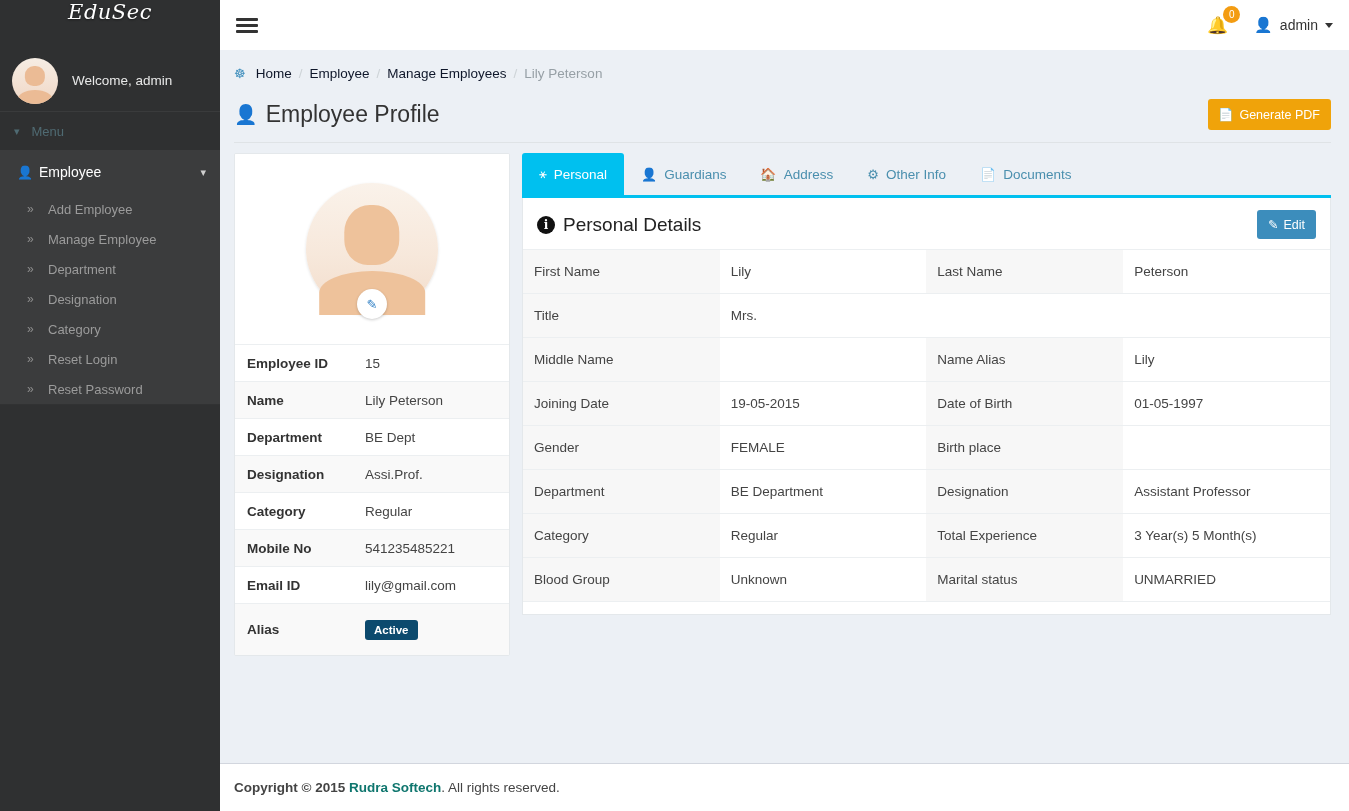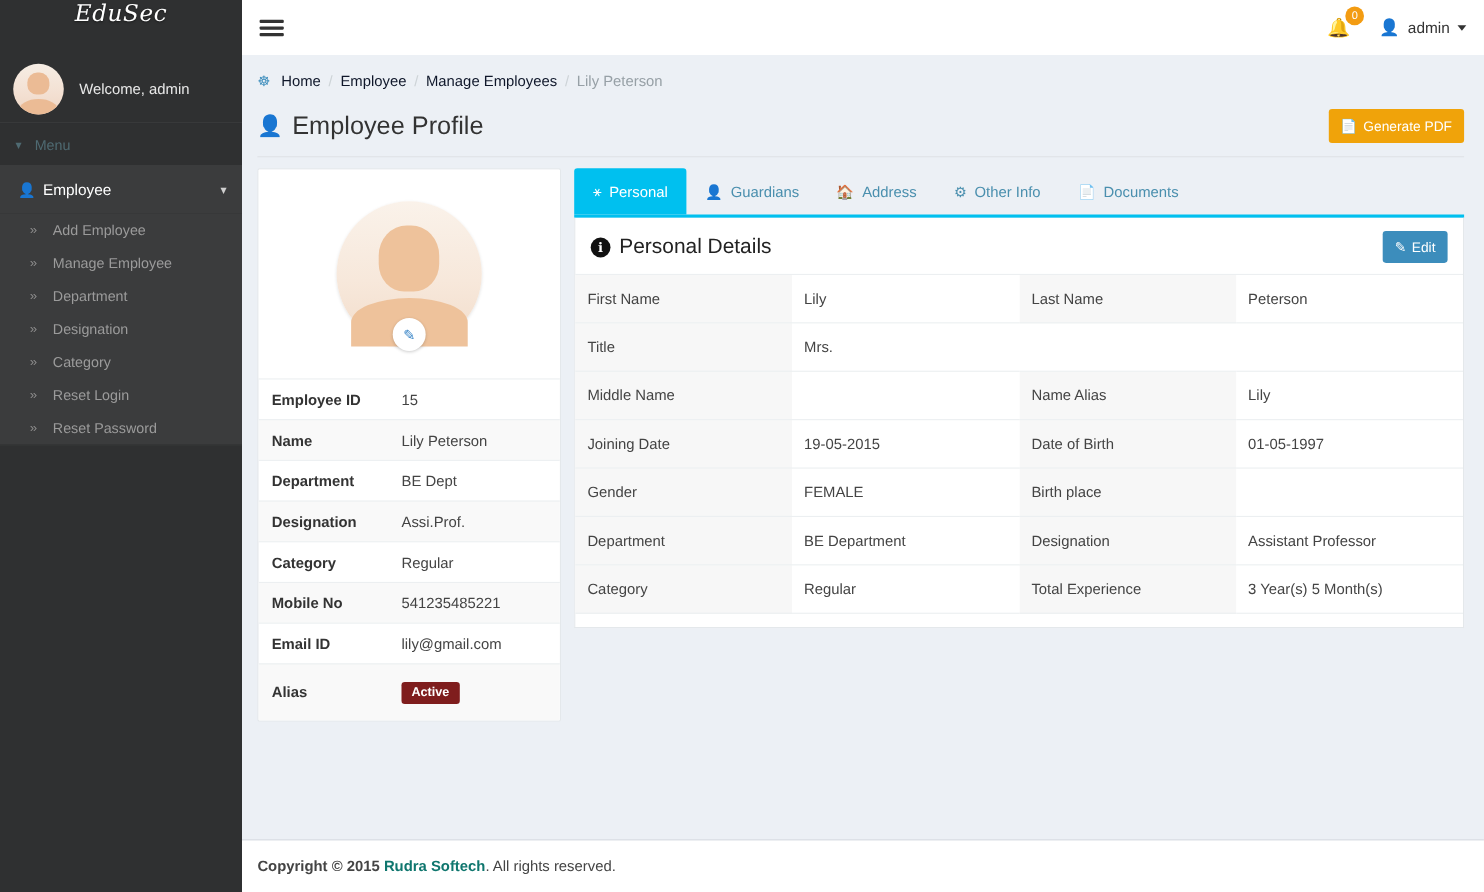--- a/index.html
+++ b/index.html
@@ -152,21 +152,21 @@
   }
   .prow {
     display: flex; align-items: center; height: 37px; padding: 0 12px;
     border-top: 1px solid #eceff1; font-size: 13.5px;
   }
   .prow:nth-child(odd) { background: #f9f9f9; }
   .prow .pk { width: 118px; flex: 0 0 118px; font-weight: bold; color: #333; }
   .prow .pv { color: #444; }
   .prow.tall { height: 52px; }
   .badge-active {
-    background: #7f1d1d; color: #fff; font-size: 11.5px; font-weight: bold;
+    background: #0c4a6e; color: #fff; font-size: 11.5px; font-weight: bold;
     padding: 4px 9px; border-radius: 3px; display: inline-block;
   }
 
   
   .tab-panel { flex: 1; min-width: 0; }
   .tab-bar { display: flex; align-items: flex-end; border-bottom: 3px solid #00c0ef; }
   .tab {
     display: flex; align-items: center; gap: 7px; font-size: 13.5px;
     padding: 13px 17px; color: #4a8fae; cursor: pointer; background: transparent;
     border-radius: 3px 3px 0 0;
@@ -428,20 +428,26 @@
                 <td class="v">BE Department</td>
                 <td class="k second">Designation</td>
                 <td class="v">Assistant Professor</td>
               </tr>
               <tr>
                 <td class="k first">Category</td>
                 <td class="v">Regular</td>
                 <td class="k second">Total Experience</td>
                 <td class="v">3 Year(s) 5 Month(s)</td>
               </tr>
+              <tr>
+                <td class="k first">Blood Group</td>
+                <td class="v">Unknown</td>
+                <td class="k second">Marital status</td>
+                <td class="v">UNMARRIED</td>
+              </tr>
             </tbody>
           </table>
         </div>
       </div>
     </div>
 
     <div class="footer">
       <b>Copyright © 2015</b>&nbsp;<a>Rudra Softech</a><span>. All rights reserved.</span>
     </div>
   </div>

